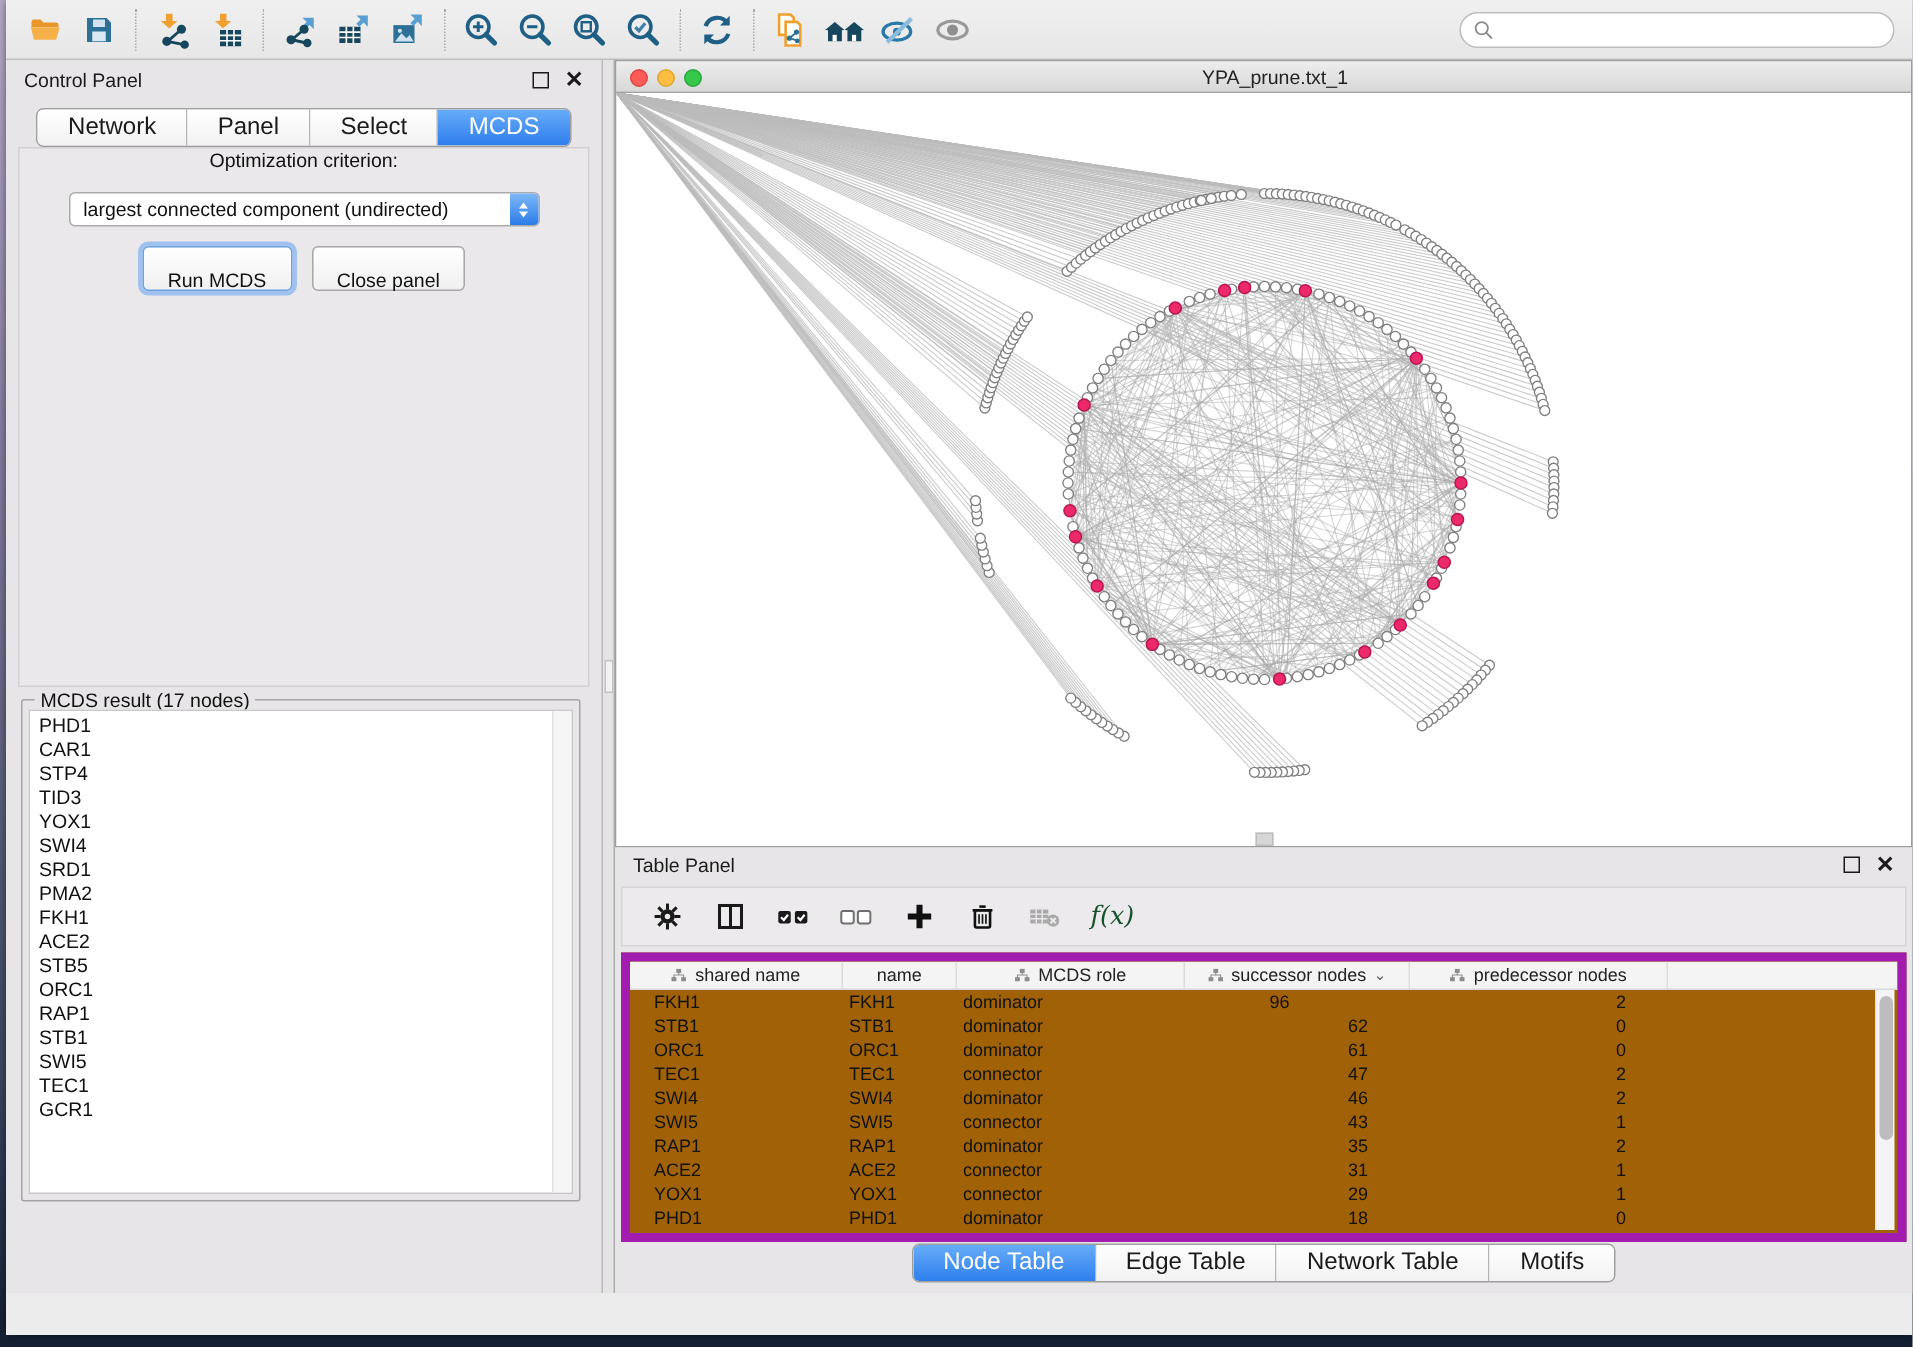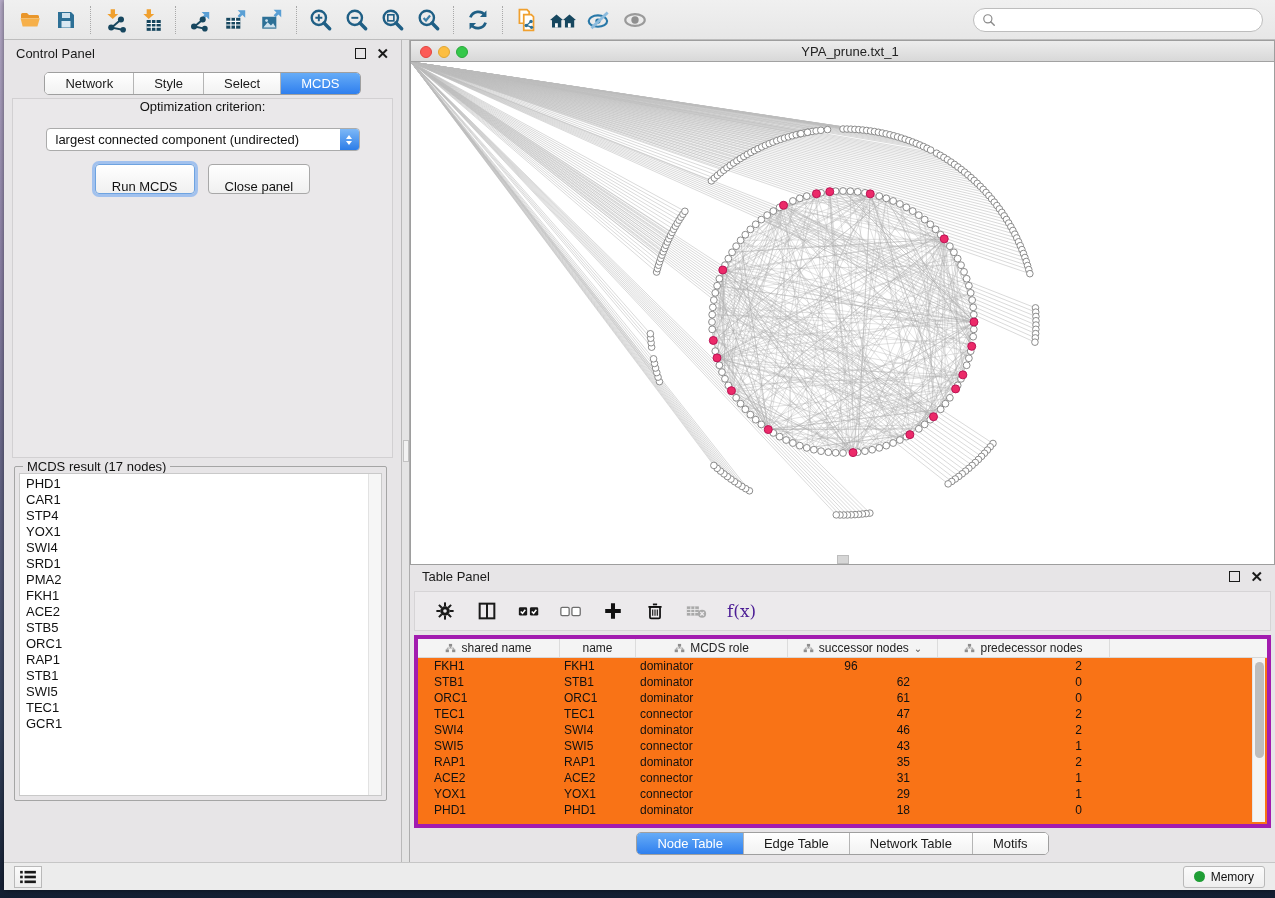--- a/index.html
+++ b/index.html
@@ -17,21 +17,21 @@
   .searchbox input { border:none; outline:none; flex:1; font-size:12px; background:transparent; margin-left:6px; }
 
   
   .control-panel { position:absolute; top:40px; left:0; width:398px; bottom:28px; background:#e7e5e7; border-right:1px solid #b9b9b9; }
   .cp-header { height:26px; display:flex; align-items:center; padding:0 12px; font-size:13px; color:#1a1a1a; }
   .win-btns { margin-left:auto; display:flex; gap:10px; align-items:center; }
   .float-btn { width:11px; height:11px; border:1.5px solid #1a1a1a; background:transparent; }
   .close-btn { font-size:15px; font-weight:bold; color:#1a1a1a; line-height:11px; }
   .tabs-row { display:flex; justify-content:center; margin-top:6px; }
   .seg { display:flex; border-radius:5px; overflow:hidden; border:1px solid #9f9f9f; background:#fff; }
-  .seg .tab { padding:3px 20px; font-size:13px; color:#1a1a1a; background:linear-gradient(#ffffff,#f2f2f2); border-right:1px solid #b5b5b5; cursor:default; }
+  .seg .tab { padding:3px 20px; font-size:16px; color:#1a1a1a; background:linear-gradient(#ffffff,#f2f2f2); border-right:1px solid #b5b5b5; cursor:default; }
   .seg .tab:last-child { border-right:none; }
   .seg .tab.active { background:linear-gradient(#66acf7,#2f7fee); color:#fff; }
   .cp-inner { position:absolute; left:8px; right:8px; top:58px; height:360px; background:#eae8ea; border:1px solid #d2d0d2; }
   .opt-label { text-align:center; font-size:13px; color:#111; }
   .dropdown { position:relative; margin:14px auto 0 auto; width:314px; height:23px; background:#fff; border:1px solid #ababab; border-radius:4px; display:flex; align-items:center; font-size:13px; color:#111; padding-left:9px; }
   .dd-stepper { position:absolute; right:0; top:0; width:19px; height:21px; border-radius:0 3px 3px 0; background:linear-gradient(#7db8f7,#2c7de8); display:flex; flex-direction:column; align-items:center; justify-content:center; gap:2px; }
   .dd-stepper .ar { width:0; height:0; border-left:3.5px solid transparent; border-right:3.5px solid transparent; }
   .ar-up { border-bottom:4px solid #fff; }
   .ar-dn { border-top:4px solid #fff; }
   .btn-row { display:flex; justify-content:center; gap:13px; margin-top:13px; }
@@ -57,22 +57,22 @@
   .tl.green { left:45px; background:#35c84a; border:1px solid #2aa83c; }
   .net-title { font-size:13px; color:#222; }
   .net-canvas { position:absolute; top:21px; left:0; right:0; bottom:0; background:#fff; overflow:hidden; }
   .canvas-grip { position:absolute; left:50%; bottom:0; width:12px; height:9px; margin-left:-6px; background:#d6d6d6; border:1px solid #bdbdbd; }
 
   
   .table-panel { position:absolute; top:525px; left:0; right:0; bottom:0; background:#e7e5e7; }
   .tp-header { height:22px; display:flex; align-items:center; padding:0 12px; font-size:13px; color:#1a1a1a; }
   .tp-toolbar { position:absolute; left:4px; right:4px; top:26px; height:40px; background:#eceaec; border:1px solid #d6d4d6; display:flex; align-items:center; gap:18px; padding-left:18px; }
   .tp-tool { width:24px; height:24px; display:flex; align-items:center; justify-content:center; }
-  .fx-label { font-size:17px; font-family:"DejaVu Serif", serif; color:#4c1d95; }
-  .datatable { position:absolute; left:4px; right:4px; top:70px; bottom:34px; background:#f97316; border:4px solid #a21caf; overflow:hidden; }
+  .fx-label { font-size:17px; font-style:italic; font-family:"DejaVu Serif", serif; color:#14532d; }
+  .datatable { position:absolute; left:4px; right:4px; top:70px; bottom:34px; background:#a16207; border:6px solid #a21caf; overflow:hidden; }
   .thead { display:flex; height:19px; background:#f4f4f4; border-bottom:1px solid #d8d8d8; font-size:12px; color:#222; }
   .th { display:flex; align-items:center; justify-content:center; gap:5px; border-right:1px solid #dcdcdc; height:100%; }
   .tbody { font-size:12px; color:#111; }
   .tr { display:flex; height:16px; align-items:center; }
   .td { padding:0 4px; white-space:nowrap; overflow:hidden; }
   .num { text-align:right; }
   .tsb { position:absolute; top:19px; right:2px; bottom:2px; width:13px; background:#f4f4f4; border-left:1px solid #e4e4e4; }
   .tsb-thumb { position:absolute; top:4px; left:2px; width:9px; height:96px; background:#bdbdbd; border-radius:5px; }
   .tp-tabs { position:absolute; left:0; right:0; bottom:7px; display:flex; justify-content:center;align-items:flex-end; }
   .sort-chev { font-size:10px; color:#555; }
@@ -239,21 +239,21 @@
     <div class="cp-header">
       <span>Control Panel</span>
       <span class="win-btns">
         <span class="float-btn"></span>
         <span class="close-btn">✕</span>
       </span>
     </div>
     <div class="tabs-row">
       <div class="seg">
         <div class="tab">Network</div>
-        <div class="tab">Style</div>
+        <div class="tab">Panel</div>
         <div class="tab">Select</div>
         <div class="tab active">MCDS</div>
       </div>
     </div>
     <div class="cp-inner">
       <div class="opt-label">Optimization criterion:</div>
       <div class="dropdown">
         <span>largest connected component (undirected)</span>
         <span class="dd-stepper">
           <span class="ar ar-up"></span>
@@ -265,20 +265,21 @@
         <button class="push-btn">Close panel</button>
       </div>
     </div>
     <div class="groupbox">
       <span class="gb-title">MCDS result (17 nodes)</span>
       <div class="mcds-list-wrap">
         <div class="mcds-list" id="mcds-list">
             <div>PHD1</div>
             <div>CAR1</div>
             <div>STP4</div>
+            <div>TID3</div>
             <div>YOX1</div>
             <div>SWI4</div>
             <div>SRD1</div>
             <div>PMA2</div>
             <div>FKH1</div>
             <div>ACE2</div>
             <div>STB5</div>
             <div>ORC1</div>
             <div>RAP1</div>
             <div>STB1</div>
@@ -1349,32 +1350,14 @@
         <div class="seg">
           <div class="tab active">Node Table</div>
           <div class="tab">Edge Table</div>
           <div class="tab">Network Table</div>
           <div class="tab">Motifs</div>
         </div>
       </div>
     </div>
   </div>
 
-  <div class="status-bar">
-    <div class="sb-btn">
-      <svg width="18" height="14" viewBox="0 0 20 16">
-          <g fill="#1a1a1a">
-            <rect x="1" y="1" width="3" height="3"></rect>
-            <rect x="6" y="1" width="13" height="3"></rect>
-            <rect x="1" y="6.5" width="3" height="3"></rect>
-            <rect x="6" y="6.5" width="13" height="3"></rect>
-            <rect x="1" y="12" width="3" height="3"></rect>
-            <rect x="6" y="12" width="13" height="3"></rect>
-          </g>
-        </svg>
-    </div>
-    <div class="mem-btn">
-      <span class="mem-dot"></span>
-      <span>Memory</span>
-    </div>
-  </div>
 
 </div>
 
 </body></html>

